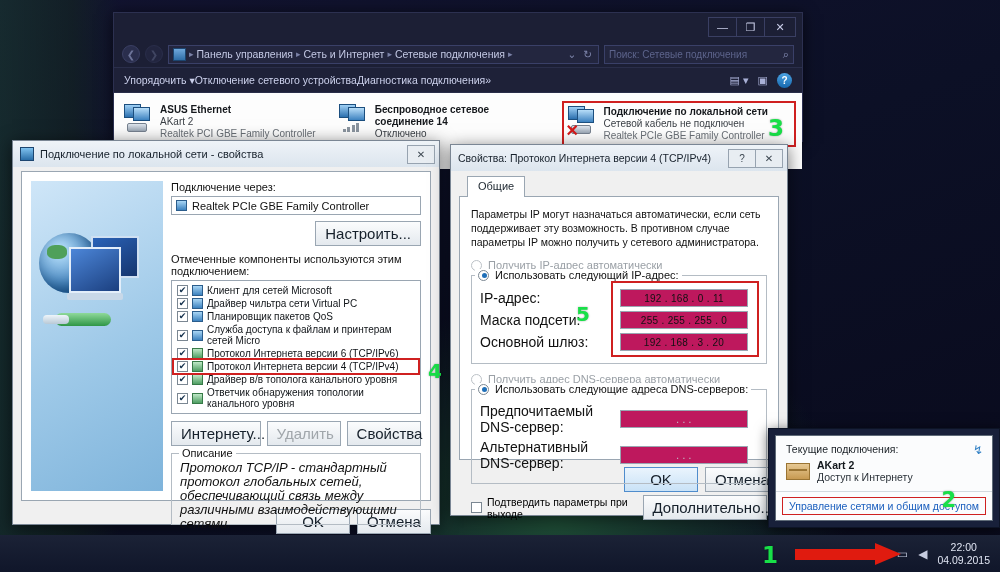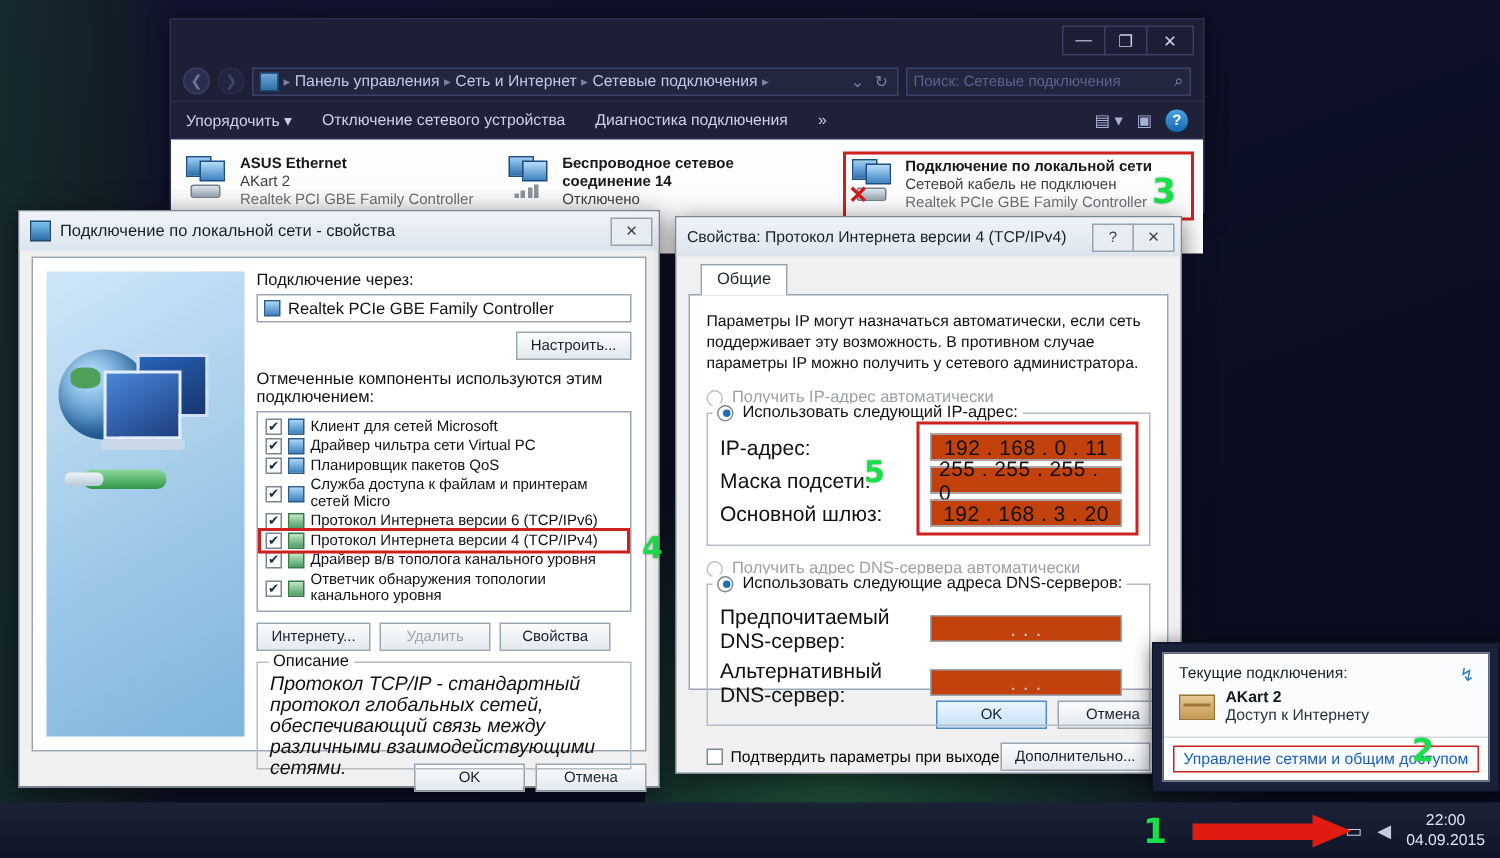--- a/index.html
+++ b/index.html
@@ -40,21 +40,21 @@
   .crumb { white-space:nowrap; }
   .sep { color:#7b82a8; font-size:9px; }
   .addr-right { margin-left:auto; display:flex; gap:7px; color:#7b82a8; padding-right:2px; }
   .searchbox { width:190px; height:19px; background:#23263f; border:1px solid #3a4068;
       display:flex; align-items:center; padding:0 4px; color:#5d6punk; }
   .searchbox span.ph { color:#5d648c; font-size:10px; flex:1; overflow:hidden; white-space:nowrap; }
   .searchbox span.mag { color:#8b92bb; font-size:11px; }
 
   .exp-toolbar { height:26px; background:#1e2138; border-top:1px solid #2a2e4a;
       border-bottom:1px solid #2a2e4a; display:flex; align-items:center;
-      padding:0 10px; gap:20px; color:#ccd1ec; font-size:10.5px; }
+      padding:0 10px; color:#ccd1ec; font-size:10.5px; }
   .tb-right { margin-left:auto; display:flex; align-items:center; gap:9px; }
   .tb-ico { color:#a9b0d6; font-size:11px; }
   .tb-help { width:15px; height:15px; border-radius:50%;
       background:linear-gradient(#4ba3e3,#1667ad); color:#fff; font-size:10px; font-weight:bold;
       display:flex; align-items:center; justify-content:center; }
 
   .exp-body { height:auto; background:#fdfdfd; padding:6px 0 0 0; position:relative; height:76px; }
   .conn-list { display:flex; gap:0; padding:2px 6px; }
   .conn { display:flex; gap:6px; width:218px; padding:3px 4px; }
   .conn.hl { border:2px solid #cf2020; width:238px; margin-left:12px; }
@@ -91,21 +91,21 @@
   .dlg-inner { padding:8px; }
   .tabstrip { display:flex; gap:2px; padding-left:8px; position:relative; z-index:2; }
   .tab { padding:3px 10px 4px; border:1px solid #9aa6b2; border-bottom:none;
       background:linear-gradient(#e3e9ef,#d2dae2); font-size:11px; color:#1c262f; }
   .tab.active { background:#fff; position:relative; top:1px; padding-bottom:5px; }
   .tabpanel { background:#fff; border:1px solid #9aa6b2; padding:9px; }
   .fieldlabel { font-size:11px; color:#111; margin-bottom:3px; }
   .txtbox { border:1px solid #9aa6b2; background:#fff; height:19px; display:flex;
       align-items:center; padding:0 4px; gap:5px; font-size:11px; color:#111; }
   .btn { border:1px solid #9aa6b2; background:linear-gradient(#fbfcfd,#e4e9ee);
-      font-size:10px; padding:3px 9px; color:#16202b; min-width:74px; text-align:center; }
+      font-size:15px; padding:3px 9px; color:#16202b; min-width:74px; text-align:center; }
   .btn.dis { color:#a0a6ab; }
   .btn.def { border-color:#4f8ccc; background:linear-gradient(#eaf4fd,#c9e2f7); }
   .listbox { border:1px solid #9aa6b2; background:#fff; padding:3px 2px; }
   .li { display:flex; align-items:center; gap:4px; padding:1px 3px; font-size:10px; color:#101418; }
   .cb { width:11px; height:11px; border:1px solid #7b8792; background:#fff;
       display:flex; align-items:center; justify-content:center; font-size:9px;
       color:#15314d; line-height:9px; flex:none; }
   .li-ico { width:11px; height:11px; flex:none;
       background:linear-gradient(#a9d6f5,#3c82bf); border:1px solid #2b5d8c; }
   .li-ico.g { background:linear-gradient(#bfe8c6,#4e9e62); border-color:#377a47; }
@@ -113,23 +113,23 @@
   .grp { border:1px solid #b4bcc4; padding:7px 8px 8px; position:relative; margin-top:7px; }
   .grp > .leg { position:absolute; top:-7px; left:7px; background:#fff; padding:0 3px;
       font-size:11px; color:#111; }
   .radio { width:11px; height:11px; border-radius:50%; border:1px solid #7b8792;
       background:#fff; flex:none; position:relative; }
   .radio.on::after { content:""; position:absolute; left:2.5px; top:2.5px; width:5px; height:5px;
       border-radius:50%; background:#1f6fb8; }
   .optrow { display:flex; align-items:center; gap:6px; font-size:11px; color:#111; margin:4px 0; }
   .optrow.dim { color:#9aa0a6; }
   .optrow.dim .radio { border-color:#bcc2c7; }
-  .ipbox { border:1px solid #9aa6b2; background:#c2410c; height:18px; width:128px;
+  .ipbox { border:1px solid #9aa6b2; background:#be185d; height:18px; width:128px;
       display:flex; align-items:center; justify-content:space-around;
-      font-size:14px; color:#111; padding:4px 5px; letter-spacing:.3px; }
+      font-size:10px; color:#111; padding:4px 5px; letter-spacing:.3px; }
   .ipbox.empty { color:#c2c7cc; }
   .iprow { display:flex; align-items:center; margin:4px 0; }
   .iprow .lab { width:140px; font-size:14px; color:#111; }
   .redbox { position:absolute; border:2px solid #cf2020; }
 
   
   .flyout { position:absolute; left:768px; top:428px; width:232px; height:100px;
       background:#18203a; border:1px solid #0d1426; padding:6px;
       box-shadow:0 2px 12px rgba(0,0,0,.6); }
   .fly-inner { background:#fbfcfd; height:100%; border:1px solid #5f6b78; position:relative; }

